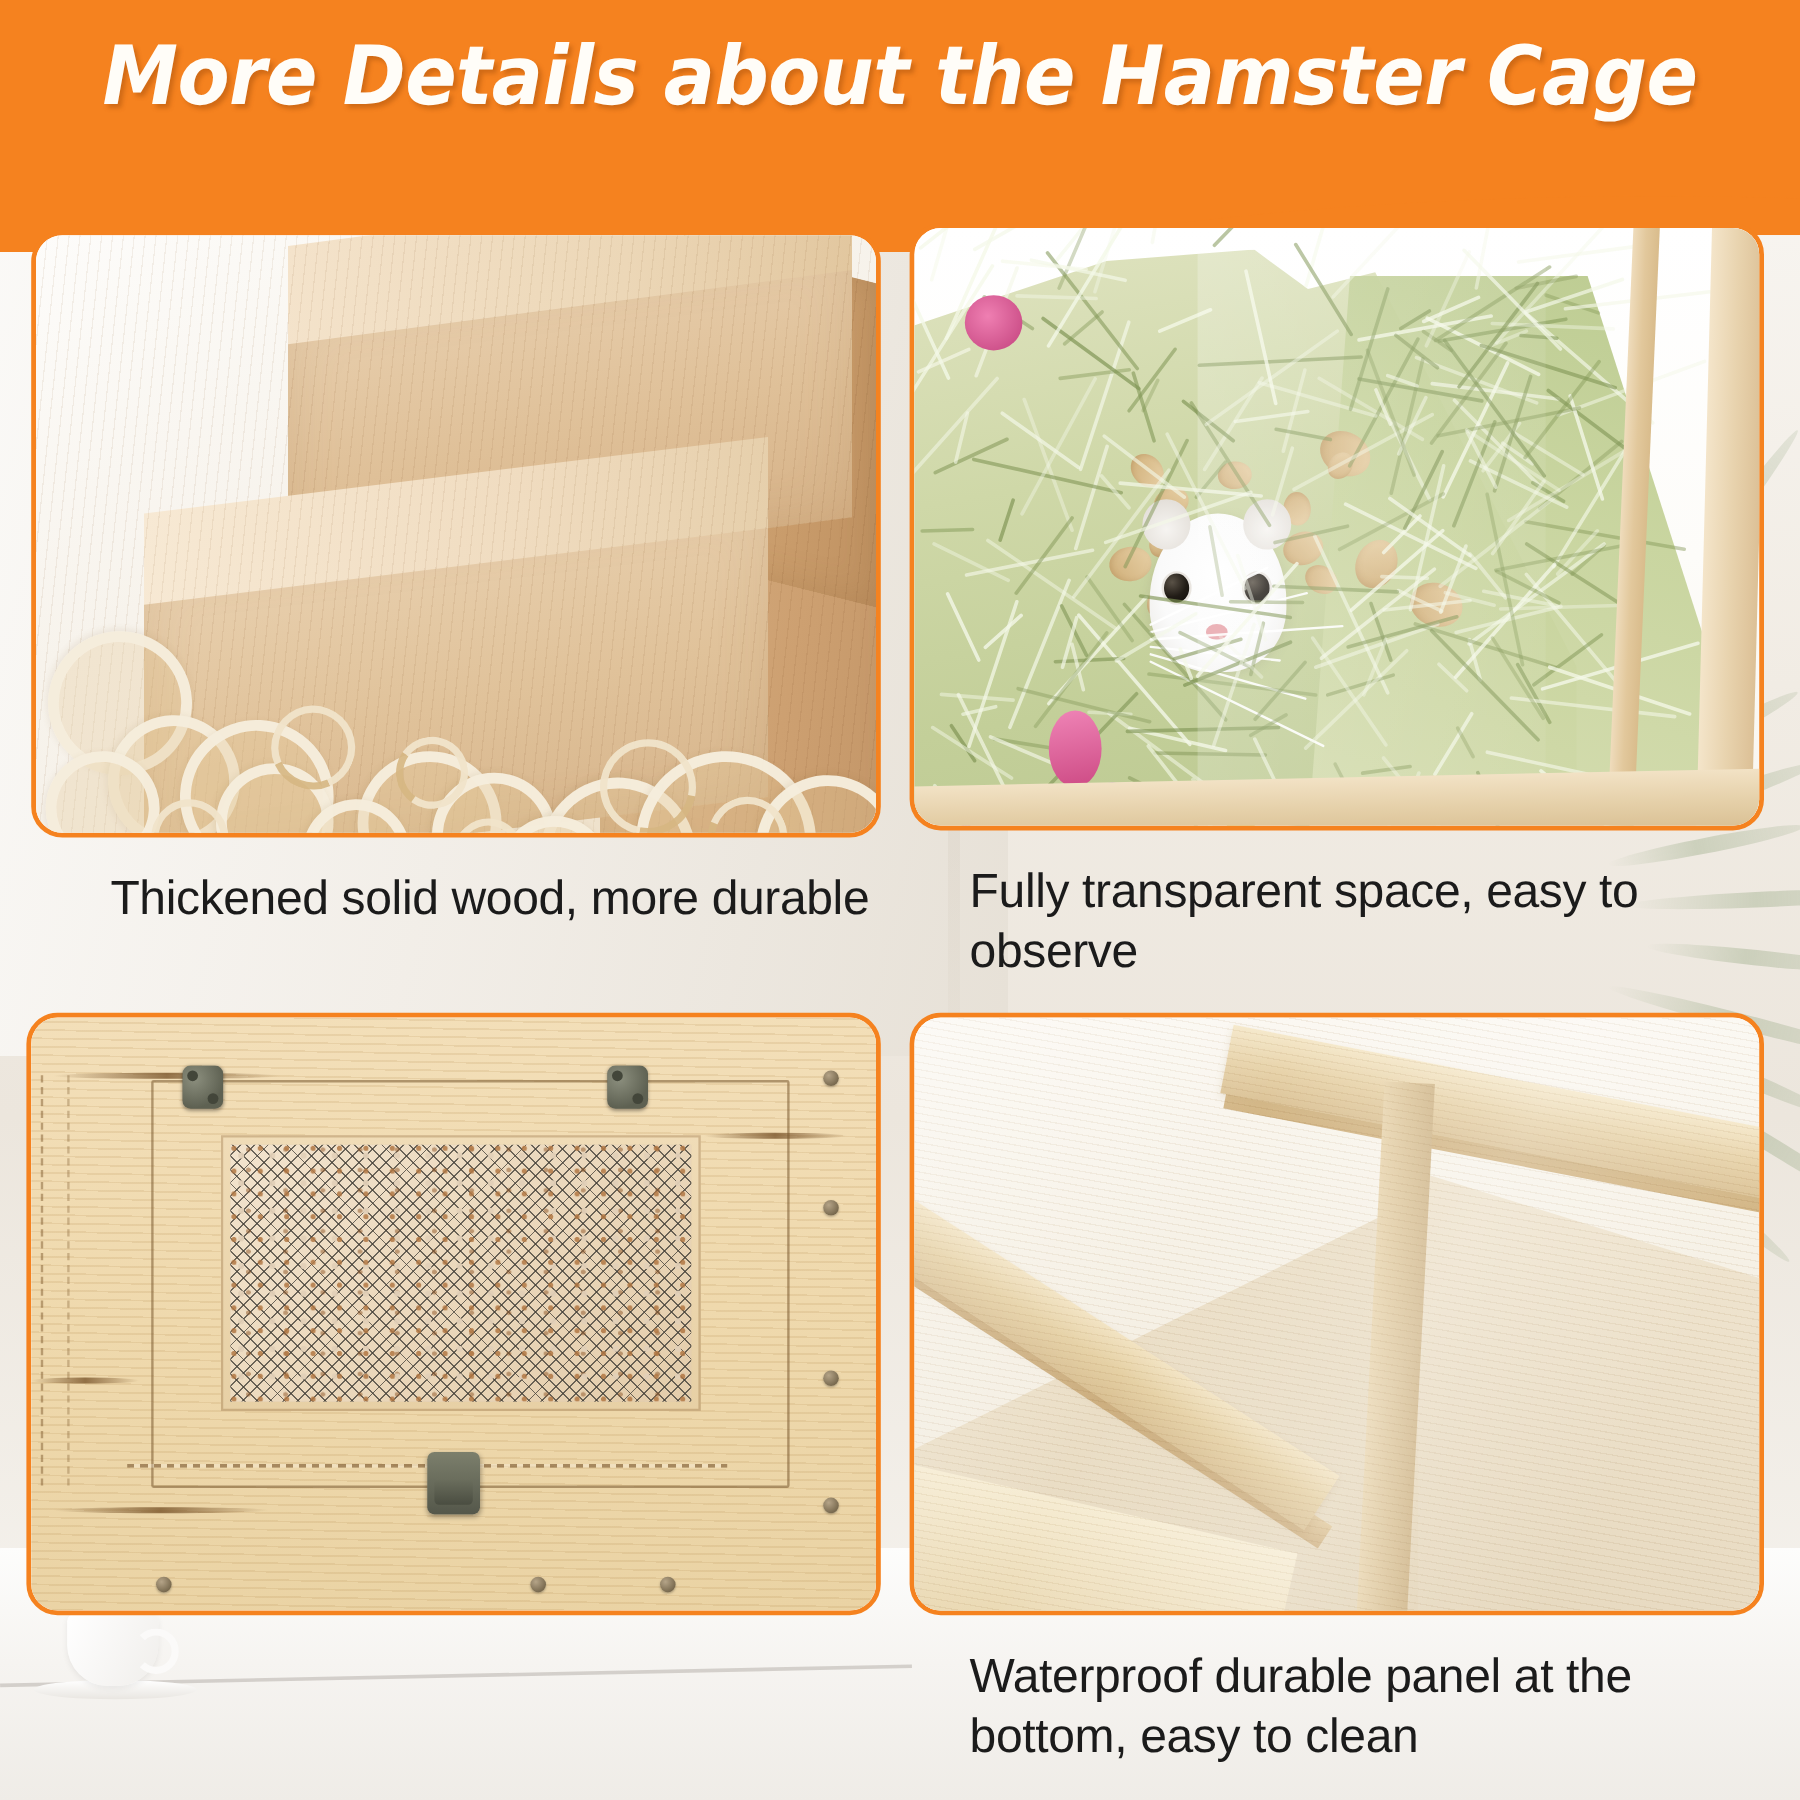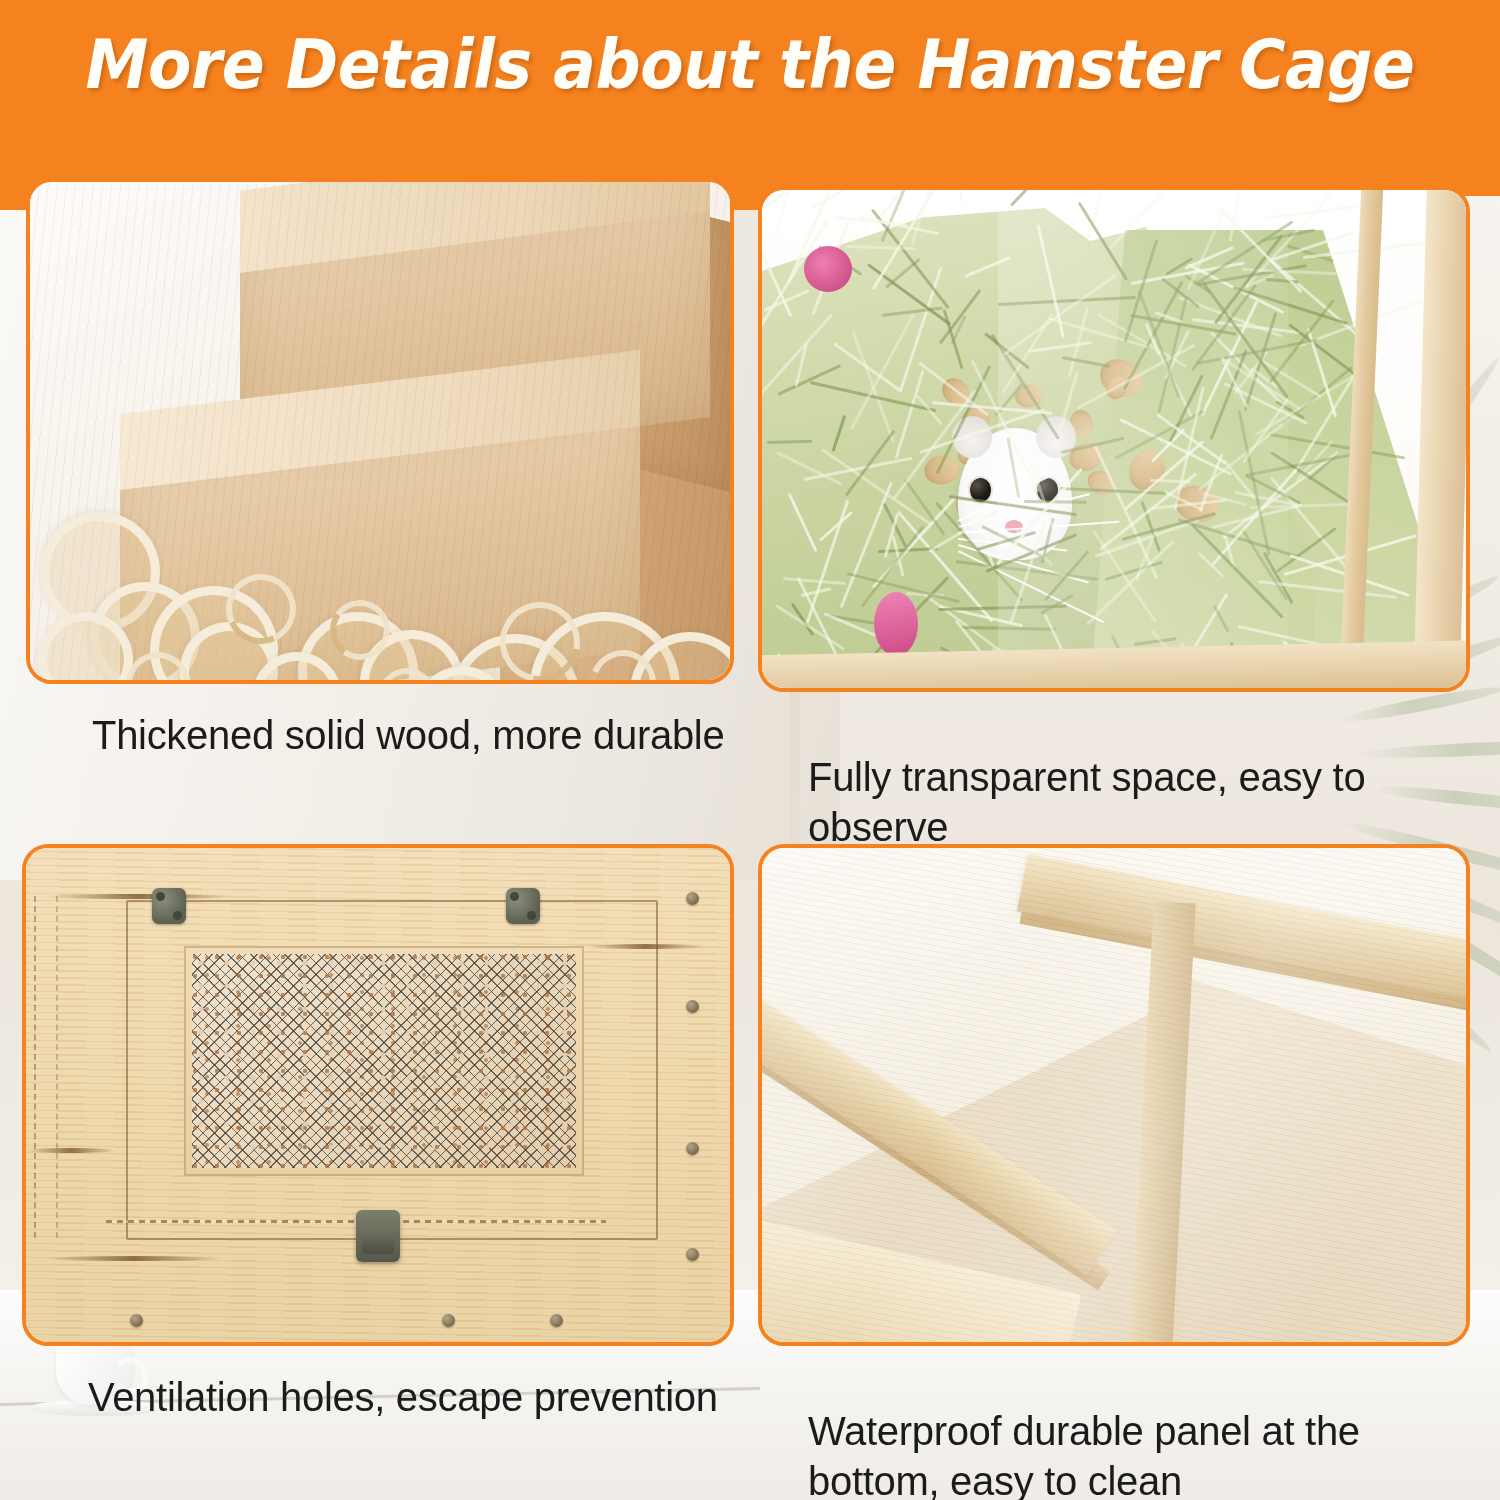--- a/index.html
+++ b/index.html
@@ -146,30 +146,30 @@
   }
   .card-caption {
     font-family: "Liberation Sans", sans-serif;
     font-size: 40px;
     line-height: 50px;
     color: #1b1b1b;
     letter-spacing: -0.3px;
   }
 
   
-  #card-1 { left: 26px;  top: 178px;  width: 708px; }
+  #card-1 { left: 26px;  top: 192px;  width: 708px; }
   #card-2 { left: 758px; top: 186px;  width: 712px; }
   #card-3 { left: 22px;  top: 844px;  width: 712px; }
   #card-4 { left: 758px; top: 844px;  width: 712px; }
 
   #card-1 .card-photo, #card-2 .card-photo { height: 506px; }
   #card-3 .card-photo, #card-4 .card-photo { height: 502px; }
 
   #card-1 .card-caption, #card-3 .card-caption { padding: 26px 0 0 66px; }
-  #card-2 .card-caption, #card-4 .card-caption { padding: 26px 0 0 50px; margin-top: 34px; }
+  #card-2 .card-caption, #card-4 .card-caption { padding: 26px 0 0 50px; }
 
   
   .p1 { position: absolute; inset: 0; background: linear-gradient(150deg,#fdfcfa 0%, #f7f3ec 40%, #f3ede3 100%); }
   .p1-blockA {
     position: absolute; left: 210px; top: 36px; width: 470px; height: 230px;
     background: linear-gradient(175deg,#e8cfae 0%, #dfc098 55%, #d6b288 100%);
     transform: skewY(-7.5deg);
     box-shadow: inset 0 0 44px rgba(160,115,65,.18);
   }
   .p1-blockA-top {
@@ -830,21 +830,20 @@
               <div class="p3-screw" style="left:660px;top:44px;"></div>
               <div class="p3-screw" style="left:660px;top:152px;"></div>
               <div class="p3-screw" style="left:660px;top:294px;"></div>
               <div class="p3-screw" style="left:660px;top:400px;"></div>
               <div class="p3-screw" style="left:104px;top:466px;"></div>
               <div class="p3-screw" style="left:416px;top:466px;"></div>
               <div class="p3-screw" style="left:524px;top:466px;"></div>
             </div>
         </div>
       </div>
-      <div class="card-caption">Ventilation holes, escape prevention</div>
     </div>
 
     <div class="card" id="card-4">
       <div class="card-photo">
         <div class="p4">
           <div class="p4-panelL"></div>
           <div class="p4-panelR"></div>
           <div class="p4-railL2"></div>
           <div class="p4-railL"></div>
           <div class="p4-railR2"></div>

